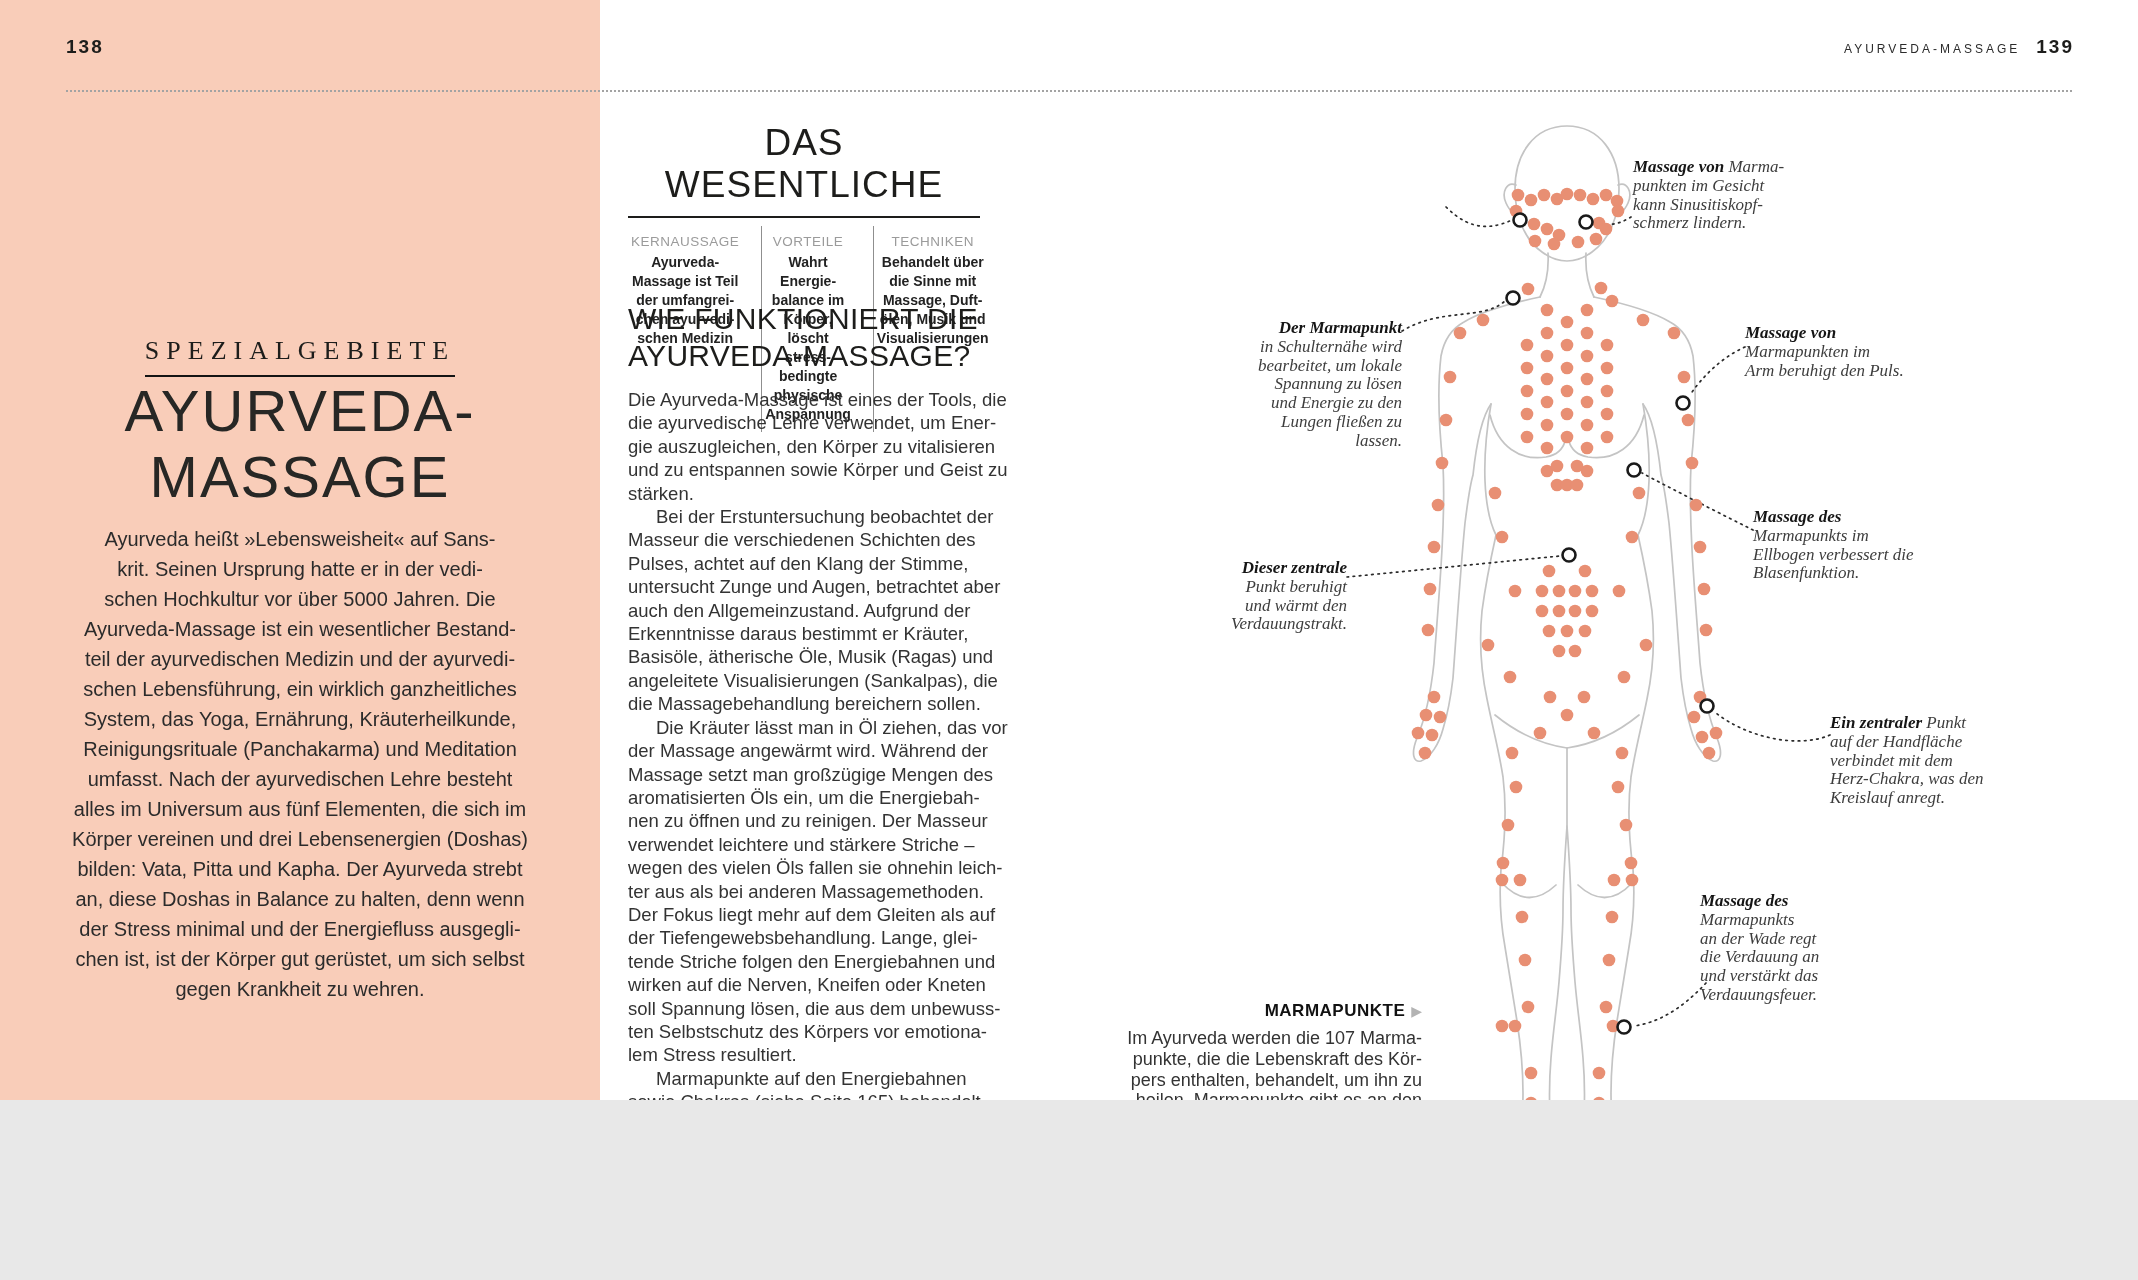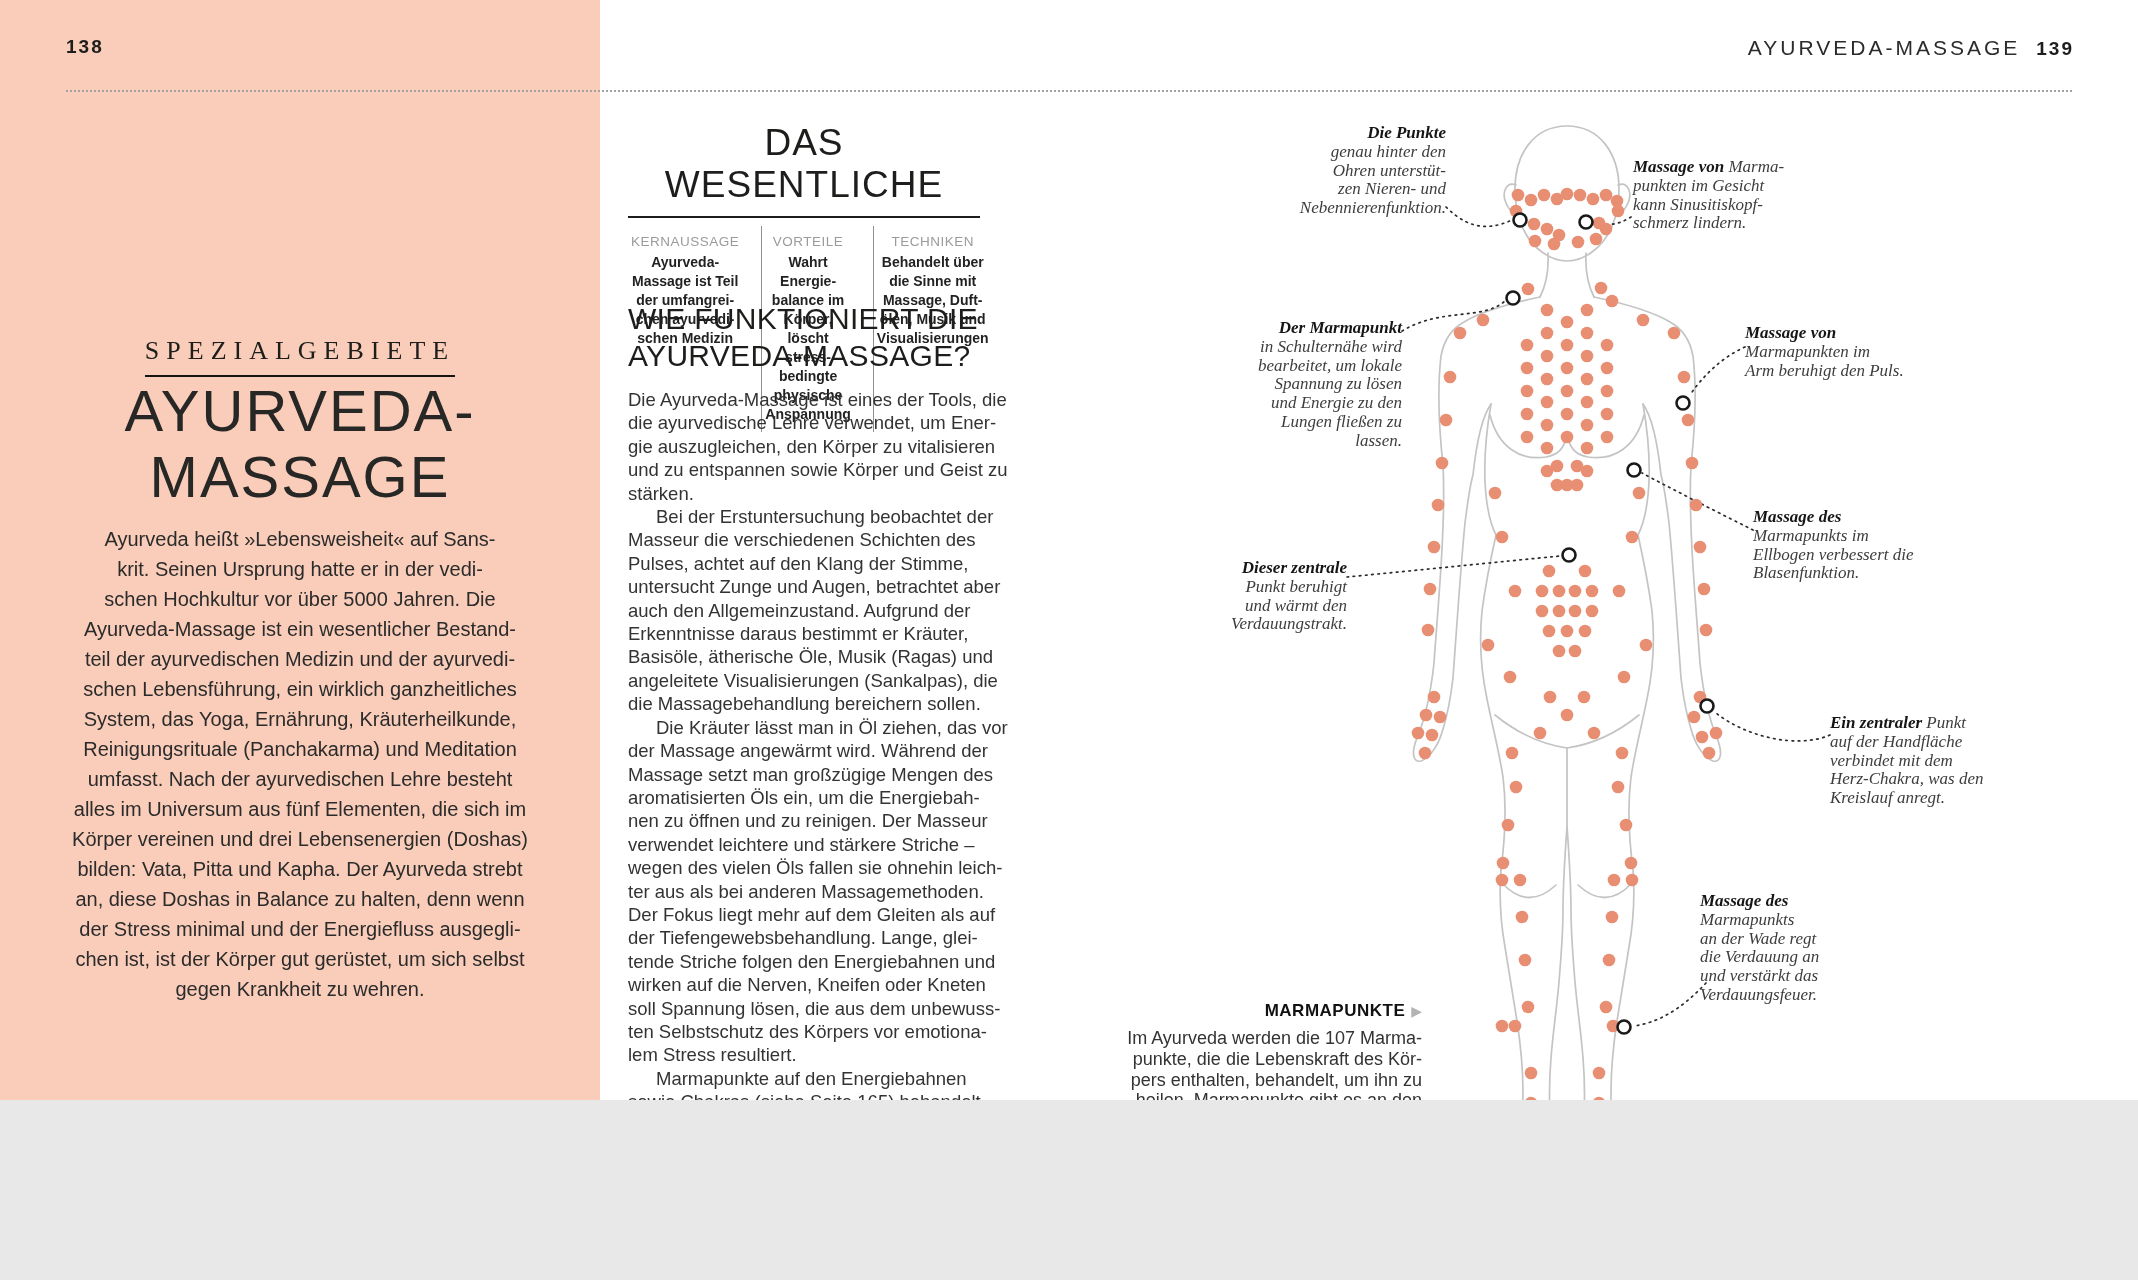--- a/index.html
+++ b/index.html
@@ -2,21 +2,21 @@
 <html><head>
 <meta charset="utf-8">
 <style>
   html,body{margin:0;padding:0;background:#e8e8e8;}
   .page{position:relative;width:2138px;height:1100px;background:#ffffff;overflow:hidden;
         font-family:"Liberation Sans", sans-serif;color:#1f1f1e;}
   .left-panel{position:absolute;left:0;top:0;width:600px;height:1280px;background:#f9cdb9;}
   .top-rule{position:absolute;left:66px;top:90px;width:2006px;border-top:2px dotted #a3a3a3;}
   .pagenum-left{position:absolute;left:66px;top:36px;font-size:19px;font-weight:bold;letter-spacing:2px;color:#1d1d1b;}
   .header-right{position:absolute;right:64px;top:36px;display:flex;gap:16px;align-items:baseline;}
-  .header-right .sect{font-size:21px;letter-spacing:3px;color:#2b2b2b;}
+  .header-right .sect{font-size:12px;letter-spacing:3px;color:#2b2b2b;}
   .header-right .num{font-size:19px;font-weight:bold;letter-spacing:2px;color:#1d1d1b;}
 
   
   .kicker-wrap{position:absolute;left:0;top:336px;width:600px;text-align:center;}
   .kicker{display:inline-block;font-family:"Liberation Serif", serif;font-size:26px;letter-spacing:7px;
           color:#1d1d1b;border-bottom:2px solid #141414;padding-bottom:9px;}
   .big-title{position:absolute;left:0;top:378px;width:600px;text-align:center;font-size:58px;line-height:66px;
              letter-spacing:2px;color:#272725;white-space:pre-line;font-weight:400;}
   .intro{position:absolute;left:30px;top:524px;width:540px;text-align:center;font-size:20px;line-height:30px;
          color:#2b2b2b;white-space:pre-line;}
@@ -383,25 +383,20 @@
         <circle cx="436" cy="137" r="6.5" fill="#ffffff" stroke="#1a1a1a" stroke-width="2.6"></circle>
         <circle cx="363" cy="213" r="6.5" fill="#ffffff" stroke="#1a1a1a" stroke-width="2.6"></circle>
         <circle cx="533" cy="318" r="6.5" fill="#ffffff" stroke="#1a1a1a" stroke-width="2.6"></circle>
         <circle cx="484" cy="385" r="6.5" fill="#ffffff" stroke="#1a1a1a" stroke-width="2.6"></circle>
         <circle cx="419" cy="470" r="6.5" fill="#ffffff" stroke="#1a1a1a" stroke-width="2.6"></circle>
         <circle cx="557" cy="621" r="6.5" fill="#ffffff" stroke="#1a1a1a" stroke-width="2.6"></circle>
         <circle cx="474" cy="942" r="6.5" fill="#ffffff" stroke="#1a1a1a" stroke-width="2.6"></circle>
       </g>
   </svg>
 
-  <div class="ann ann-ears"><b>Die Punkte</b><span>
-genau hinter den
-Ohren unterstüt-
-zen Nieren- und
-Nebennierenfunktion.</span></div>
   <div class="ann ann-face"><b>Massage von</b><span> Marma-
 punkten im Gesicht
 kann Sinusitiskopf-
 schmerz lindern.</span></div>
   <div class="ann ann-shoulder"><b>Der Marmapunkt</b><span>
 in Schulternähe wird
 bearbeitet, um lokale
 Spannung zu lösen
 und Energie zu den
 Lungen fließen zu

